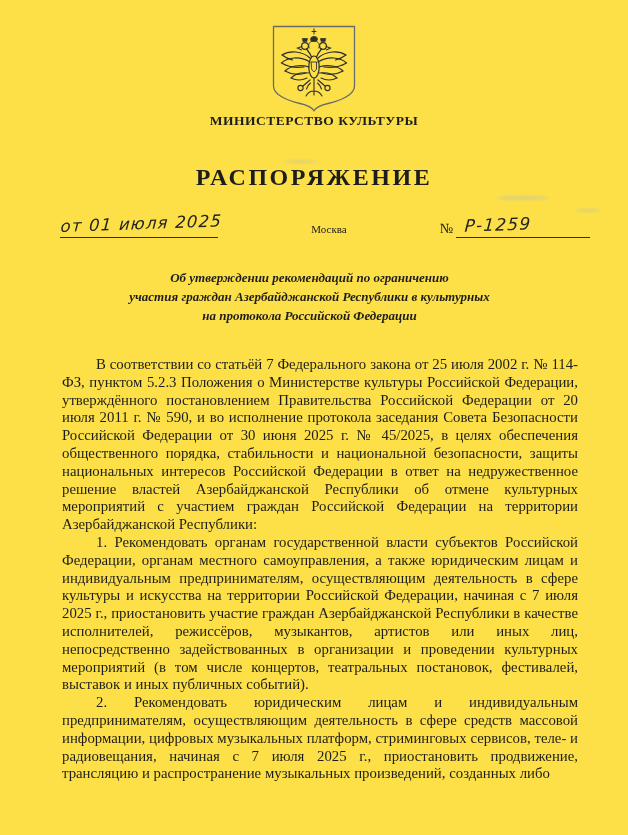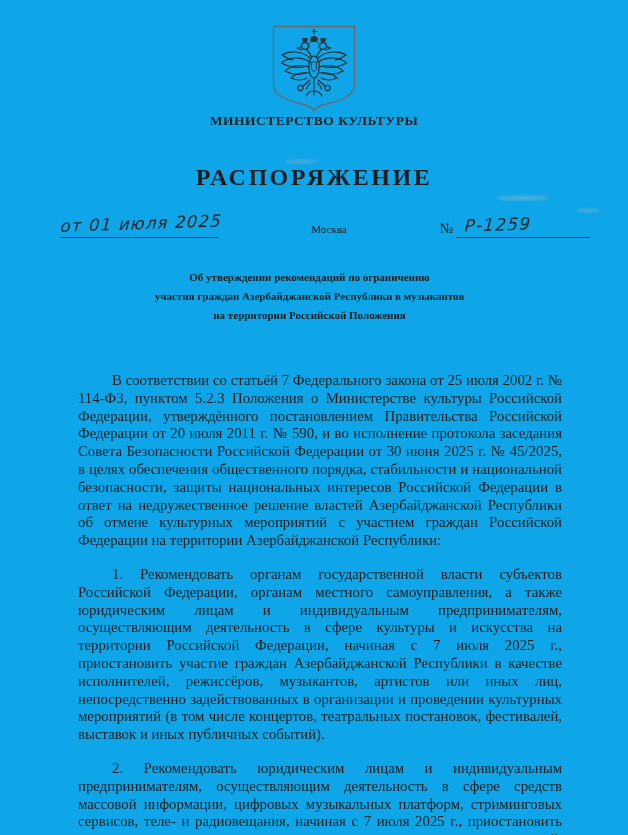--- a/index.html
+++ b/index.html
@@ -1,20 +1,20 @@
 <!DOCTYPE html>
 <html lang="ru"><head>
 <meta charset="utf-8">
 <style>
   html, body { margin: 0; padding: 0; background: #ffffff; }
   .page {
     position: relative;
     width: 628px;
     height: 835px;
-    background: #0ea5e9;
+    background: #fde047;
     font-family: "Liberation Serif", serif;
     color: #1d1d1d;
     overflow: hidden;
   }
 
   
   .coat {
     position: absolute;
     top: 25px;
     left: 50%;
@@ -93,36 +93,37 @@
   .smudge.s3 { top: 160px; left: 284px; width: 34px; height: 3px; }
 
   
   .title {
     position: absolute;
     top: 268px;
     left: 40px;
     right: 49px;
     text-align: center;
     font-weight: bold;
-    font-size: 11px;
+    font-size: 13px;
     line-height: 19px;
+    font-style: italic;
   }
 
   
   .body-text {
     position: absolute;
     top: 356px;
     left: 62px;
     right: 50px;
     text-align: justify;
     font-size: 14.8px;
     line-height: 17.8px;
   }
   .body-text p {
-    margin: 16px;
+    margin: 0;
     text-indent: 34px;
   }
 </style>
 </head>
 <body>
 
 <div class="page">
 
   <div class="coat">
     <svg width="84" height="88" viewBox="0 0 84 88" aria-hidden="true">
@@ -173,22 +174,22 @@
     </div>
     <div class="city">Москва</div>
     <div class="num-cell">
       <span class="num-sign">№</span>
       <span class="num-line blank-line"><span class="hand">Р-1259</span></span>
     </div>
   </div>
 
   <div class="title">
     <div>Об утверждении рекомендаций по ограничению</div>
-    <div>участия граждан Азербайджанской Республики в музыкантов</div>
-    <div>на территории Российской Положения</div>
+    <div>участия граждан Азербайджанской Республики в культурных</div>
+    <div>на протокола Российской Федерации</div>
   </div>
 
   <div class="body-text">
     <p>В соответствии со статьёй 7 Федерального закона от 25 июля 2002 г. № 114-ФЗ, пунктом 5.2.3 Положения о Министерстве культуры Российской Федерации, утверждённого постановлением Правительства Российской Федерации от 20 июля 2011 г. № 590, и во исполнение протокола заседания Совета Безопасности Российской Федерации от 30 июня 2025 г. № 45/2025, в целях обеспечения общественного порядка, стабильности и национальной безопасности, защиты национальных интересов Российской Федерации в ответ на недружественное решение властей Азербайджанской Республики об отмене культурных мероприятий с участием граждан Российской Федерации на территории Азербайджанской Республики:</p>
     <p>1. Рекомендовать органам государственной власти субъектов Российской Федерации, органам местного самоуправления, а также юридическим лицам и индивидуальным предпринимателям, осуществляющим деятельность в сфере культуры и искусства на территории Российской Федерации, начиная с 7 июля 2025 г., приостановить участие граждан Азербайджанской Республики в качестве исполнителей, режиссёров, музыкантов, артистов или иных лиц, непосредственно задействованных в организации и проведении культурных мероприятий (в том числе концертов, театральных постановок, фестивалей, выставок и иных публичных событий).</p>
     <p>2. Рекомендовать юридическим лицам и индивидуальным предпринимателям, осуществляющим деятельность в сфере средств массовой информации, цифровых музыкальных платформ, стриминговых сервисов, теле- и радиовещания, начиная с 7 июля 2025 г., приостановить продвижение, трансляцию и распространение музыкальных произведений, созданных либо</p>
   </div>
 
 </div>
 

